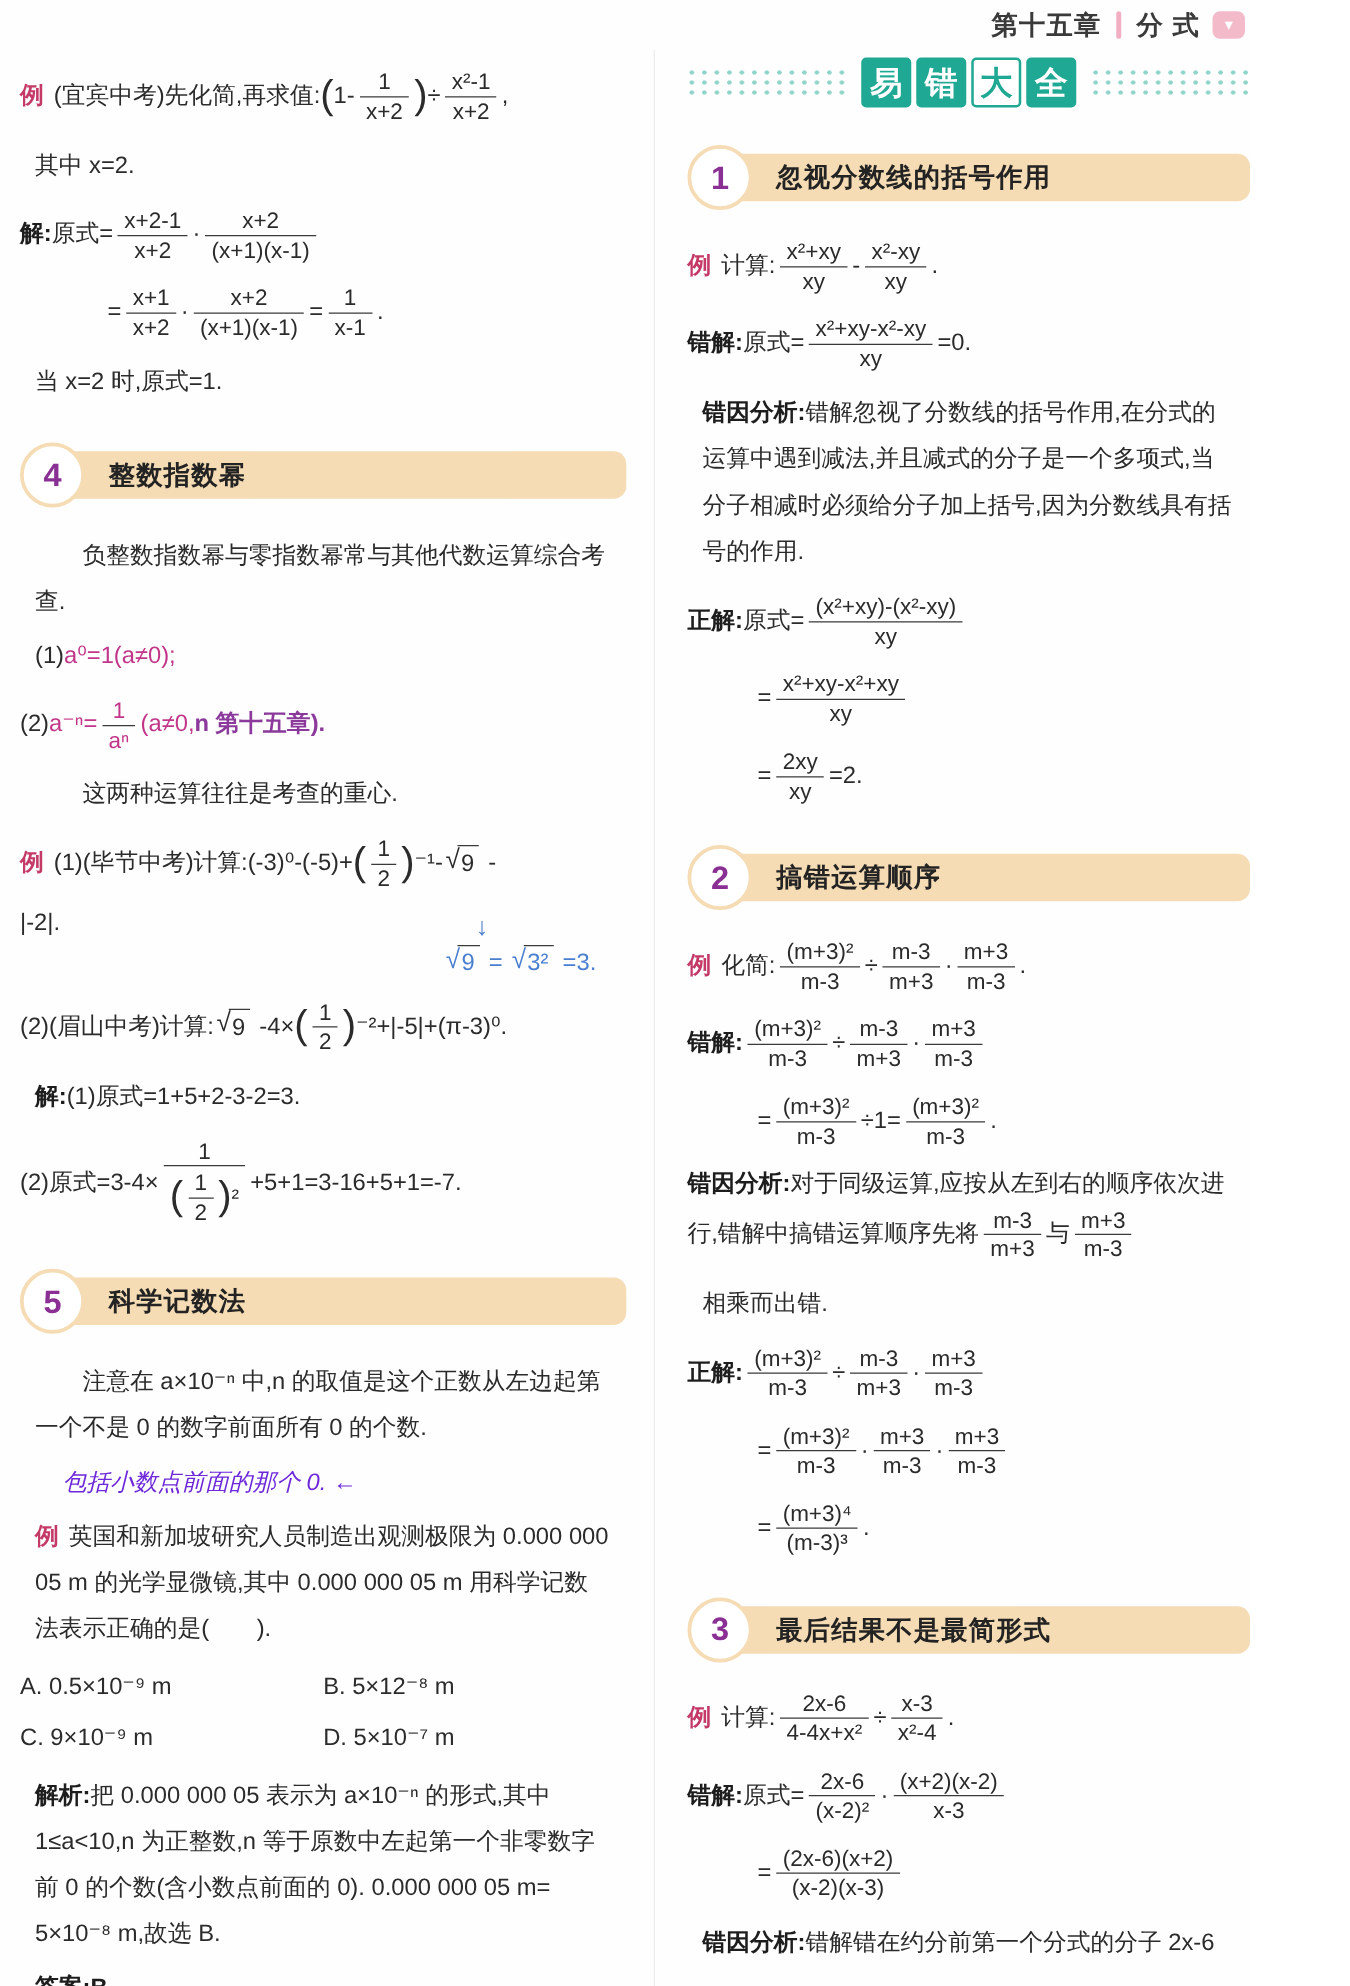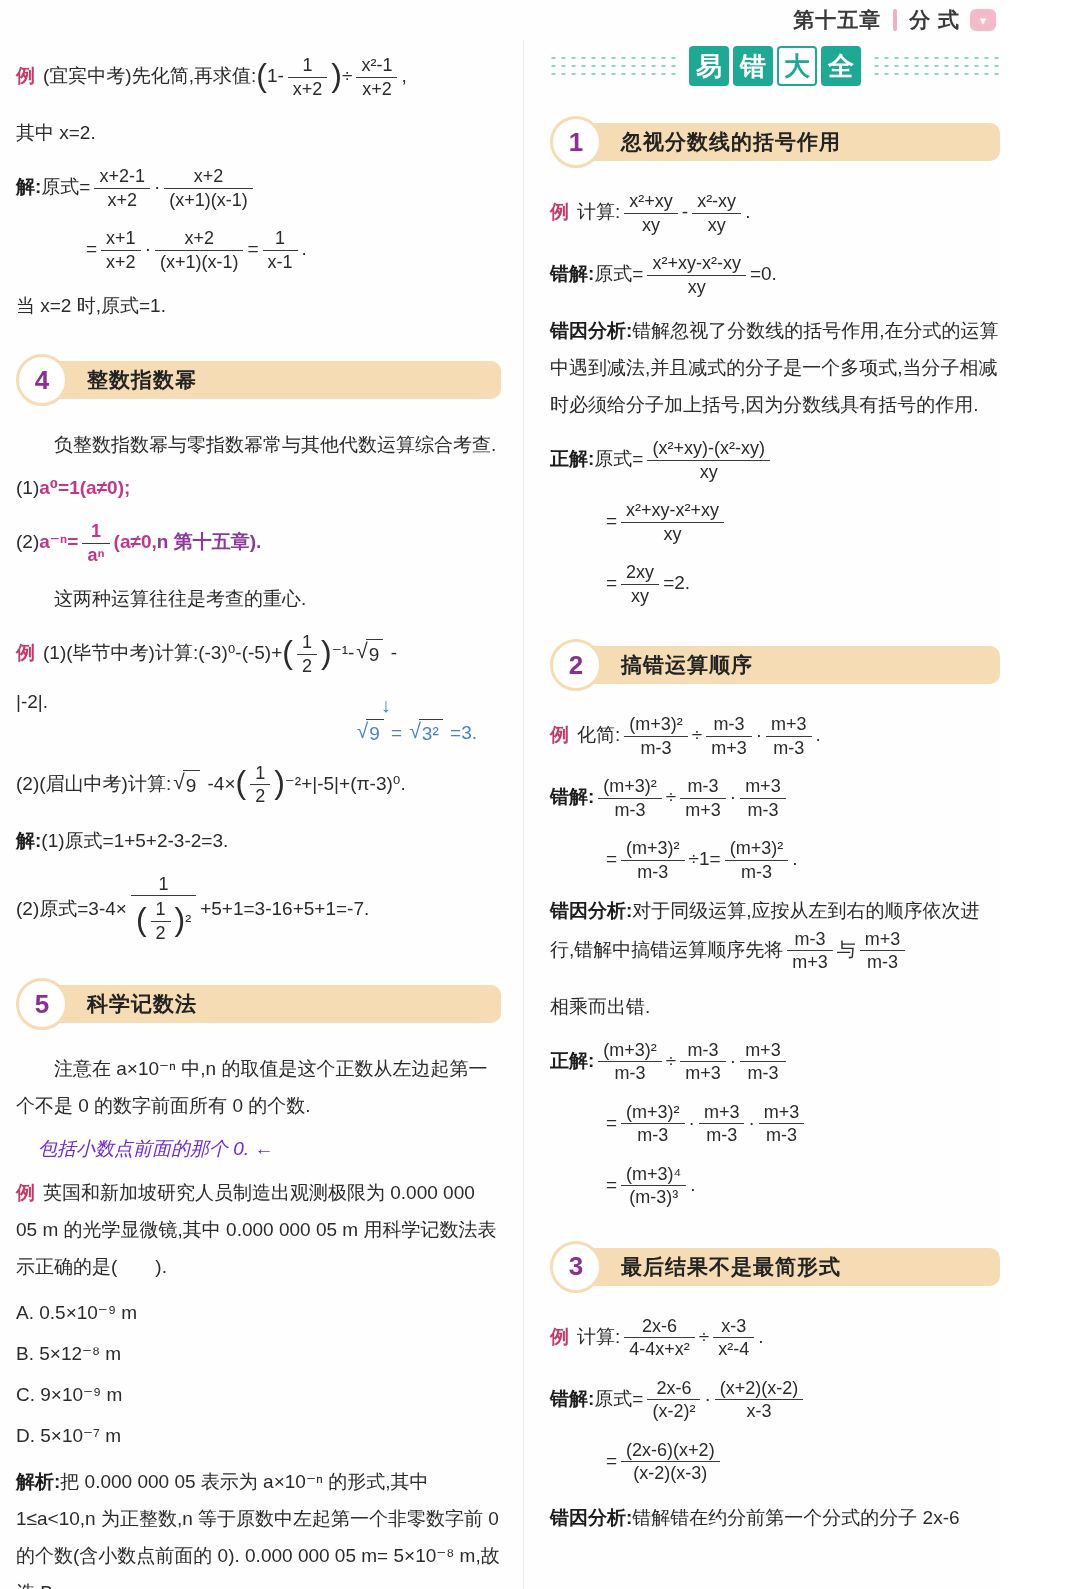--- a/index.html
+++ b/index.html
@@ -8,28 +8,28 @@
   
   .topbar{display:flex;justify-content:flex-end;align-items:center;height:40px;padding-right:4px;font-size:21px;font-weight:bold;color:#3a3a3a;}
   .topbar .chap{letter-spacing:1px;}
   .pink-divider{width:4px;height:22px;background:#f2aec2;margin:0 12px;border-radius:2px;}
   .chev-box{width:26px;height:22px;background:#f3bbcа;background:#f3bbca;border-radius:6px;margin-left:10px;display:flex;align-items:center;justify-content:center;color:#ffffff;font-size:13px;}
   
   .cols{display:flex;align-items:flex-start;}
   .col-left{width:508px;padding-right:22px;border-right:1px solid #ededed;box-sizing:border-box;}
   .col-right{flex:1;padding-left:26px;box-sizing:border-box;}
   
-  .para{font-size:19px;line-height:1.95;margin:6px 0;}
+  .para{font-size:19px;line-height:1.95;margin:6px 12px;}
   .para.indent{text-indent:2em;}
   .para.math{line-height:1.5;margin:12px 0;display:block;}
   .para.m1{margin-left:70px;}
   .para.m2{margin-left:56px;}
   .lbl{font-weight:bold;color:#1d1d1d;}
   .ex{color:#c43a66;font-weight:bold;margin-right:8px;}
-  .mag{color:#c2368a;font-weight:bold;}
+  .mag{color:#c2368a;font-weight:normal;}
   .pur{color:#8b3a9b;font-weight:bold;}
   .blue{color:#4a7fd0;}
   .hand{color:#6d28d9;font-style:italic;font-size:19px;padding-left:22px;}
   
   .frac{display:inline-flex;flex-direction:column;vertical-align:middle;text-align:center;margin:2px 4px;font-size:18px;line-height:1.25;}
   .fnum,.fden{display:flex;align-items:center;justify-content:center;padding:0 5px;}
   .fden{border-top:1.6px solid #3a3a3a;}
   
   .sqrt{display:inline-flex;align-items:stretch;vertical-align:middle;margin:0 2px;}
   .rsign{font-size:1.1em;line-height:1.1;}
@@ -41,21 +41,21 @@
   .sec-num{width:46px;height:46px;border-radius:50%;background:#ffffff;border:3px solid #f5dcb4;box-shadow:0 0 0 2px #fff inset;color:#8a2f93;font-size:26px;font-weight:bold;display:flex;align-items:center;justify-content:center;z-index:2;flex:0 0 auto;}
   .sec-bar{flex:1;height:38px;background:#f5dcb4;border-radius:10px;margin-left:-23px;display:flex;align-items:center;padding-left:42px;}
   .sec-title{font-size:21px;font-weight:bold;color:#232323;letter-spacing:1px;text-align:center;}
   
   .badge-row{display:flex;align-items:center;margin:6px 0 14px 0;}
   .dots{flex:1;height:24px;background-image:radial-gradient(#8ed4c8 1.7px,transparent 1.9px);background-size:10px 8px;background-position:center;}
   .badge-chars{display:flex;margin:0 10px;}
   .badge-char{width:40px;height:40px;background:#1fa893;color:#ffffff;font-size:26px;font-weight:bold;display:flex;align-items:center;justify-content:center;border-radius:4px;margin:0 2px;}
   .badge-char.alt{background:#ffffff;color:#1fa893;border:2px solid #1fa893;box-sizing:border-box;}
   
-  .options{display:grid;grid-template-columns:1fr;row-gap:18px;margin:16px 0;font-size:19px;}
+  .options{display:grid;grid-template-columns:1fr 1fr;row-gap:18px;margin:16px 0;font-size:19px;}
   
   .row-split{display:flex;justify-content:space-between;align-items:flex-start;margin:6px 0;font-size:19px;}
   .row-right{text-align:left;padding-right:24px;}
   .note-line{line-height:1.4;}
   .note-line .arrow{display:block;padding-left:26px;font-size:20px;}
 </style>
 </head>
 <body>
 
 <div class="page">

